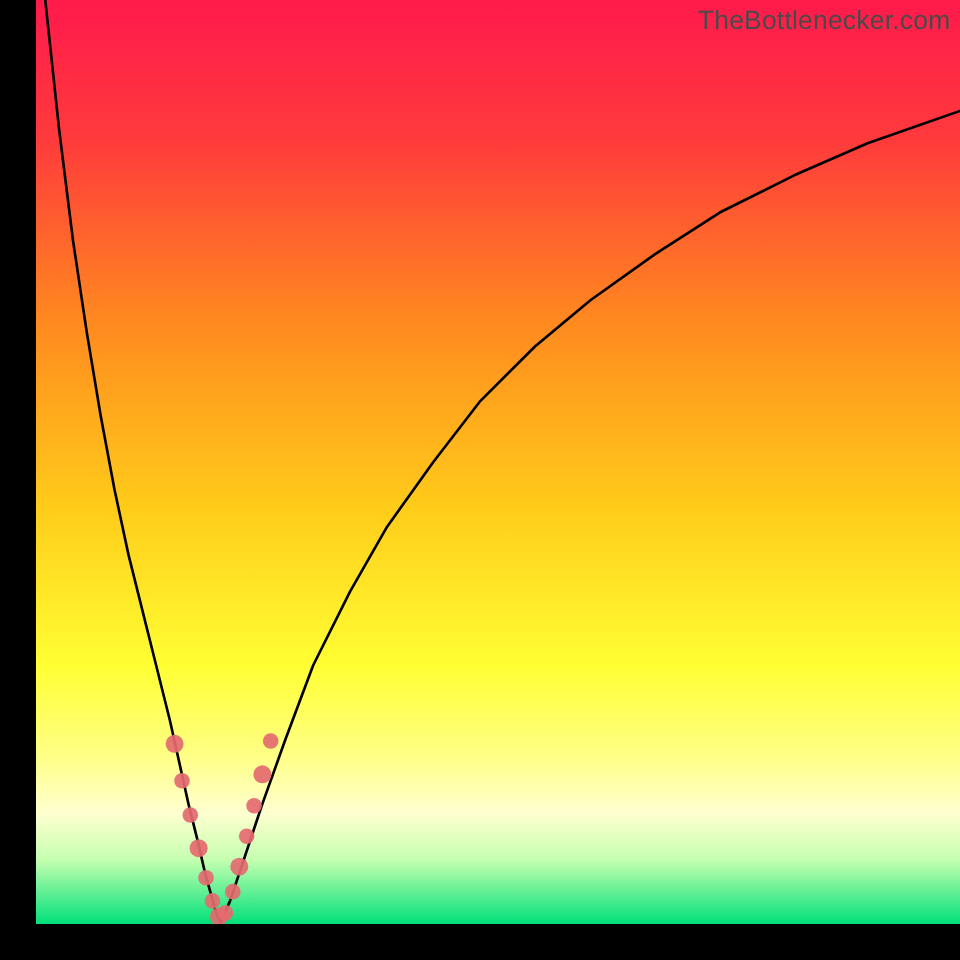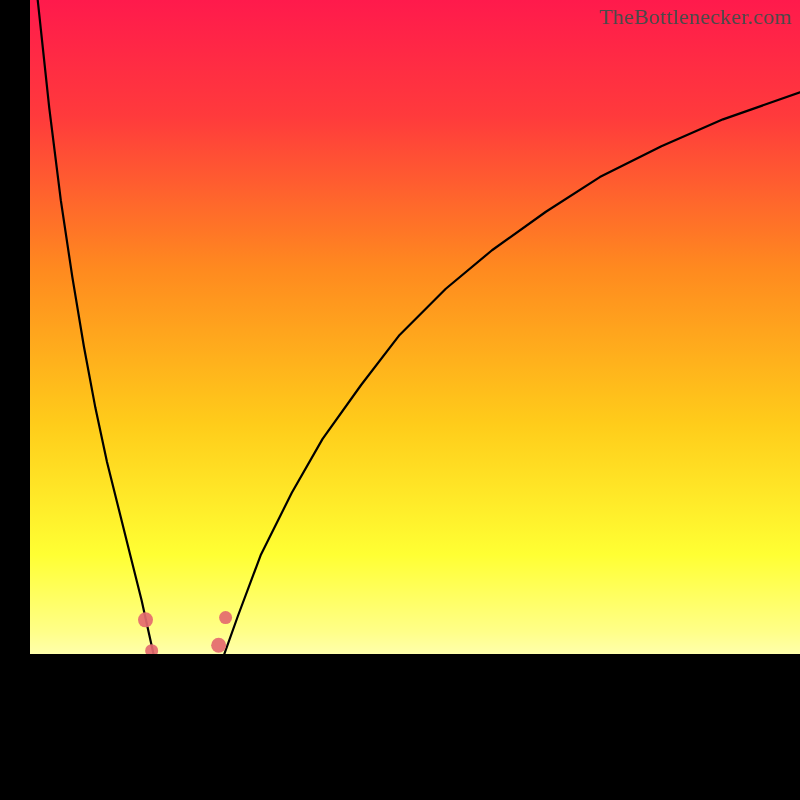--- a/index.html
+++ b/index.html
@@ -15,23 +15,22 @@
     position: relative;
     width: 800px;
     height: 800px;
     background: #000;
   }
   .plot-area {
     position: absolute;
     left: 30px;
     top: 0;
     width: 770px;
-    height: 654px;
+    height: 770px;
     overflow: hidden;
-    font-family: Liberation Serif, serif;
   }
   .watermark {
     position: absolute;
     top: 4px;
     right: 8px;
     color: #4a4a4a;
     font-size: 22px;
     font-weight: 500;
     letter-spacing: 0.2px;
     pointer-events: none;

